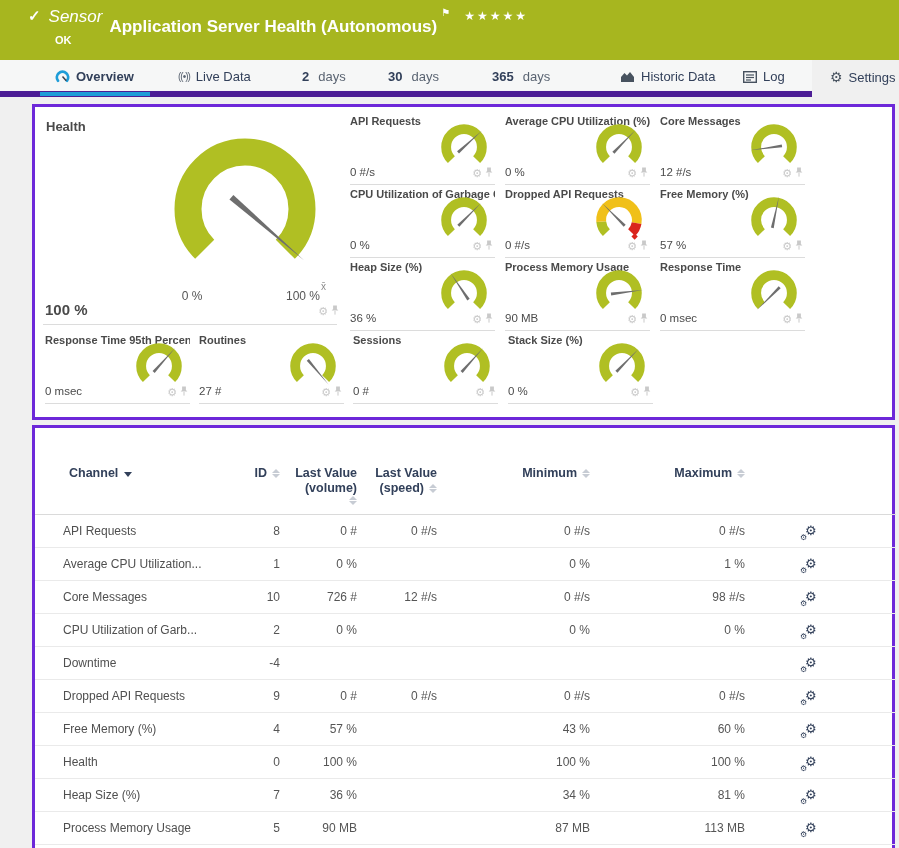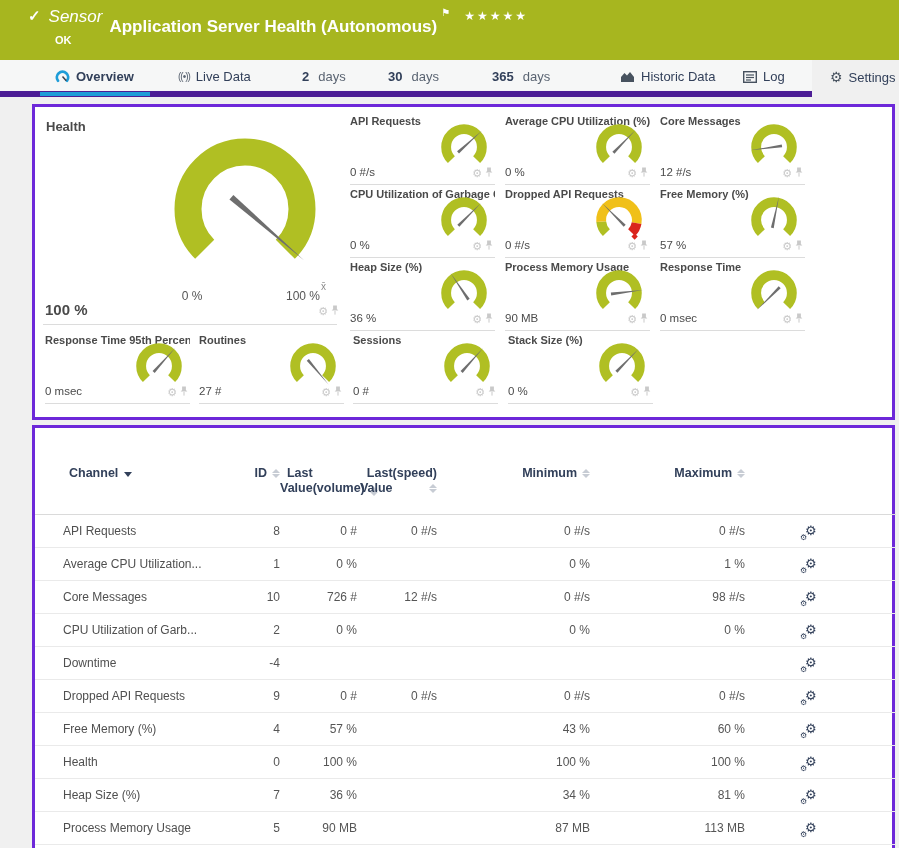--- a/index.html
+++ b/index.html
@@ -51,21 +51,21 @@
   .arc-red { stroke:#da251d; stroke-width:11; fill:none; }
   .ndl { fill:#6e6e6e; }
   .big-arc { stroke:#b0bf23; stroke-width:27; fill:none; }
 
   
   .thead { position:absolute; left:0; top:0; width:861px; height:87px; border-bottom:1px solid #dadada;
     display:grid; grid-template-columns:208px 37px 77px 80px 153px 155px 1fr;
     font-size:12.5px; font-weight:bold; color:#32405a; }
   .thead > div { padding-top:38px; text-align:right; }
   .thead .h-channel { text-align:left; padding-left:34px; }
-  .two-line { display:flex; flex-direction:row; align-items:flex-end; line-height:15px; }
+  .two-line { display:flex; flex-direction:column; align-items:flex-end; line-height:15px; }
   .caret-down { display:inline-block; width:0; height:0; border-left:4px solid transparent; border-right:4px solid transparent; border-top:5px solid #32405a; margin-left:6px; }
   .sort { display:inline-flex; flex-direction:column; gap:1px; margin-left:5px; vertical-align:middle; }
   .sort i { display:block; width:0; height:0; border-left:4px solid transparent; border-right:4px solid transparent; }
   .s-up { border-bottom:4px solid #c7ccd4; }
   .s-dn { border-top:4px solid #c7ccd4; }
   .tbody { position:absolute; left:0; top:87px; width:861px; }
   .trow { display:grid; grid-template-columns:208px 37px 77px 80px 153px 155px 1fr;
     height:33px; align-items:center; border-bottom:1px solid #eaeaea; font-size:12px; color:#555; }
   .trow > div { text-align:right; }
   .trow .c-channel { text-align:left; padding-left:28px; color:#4f4f4f; }

